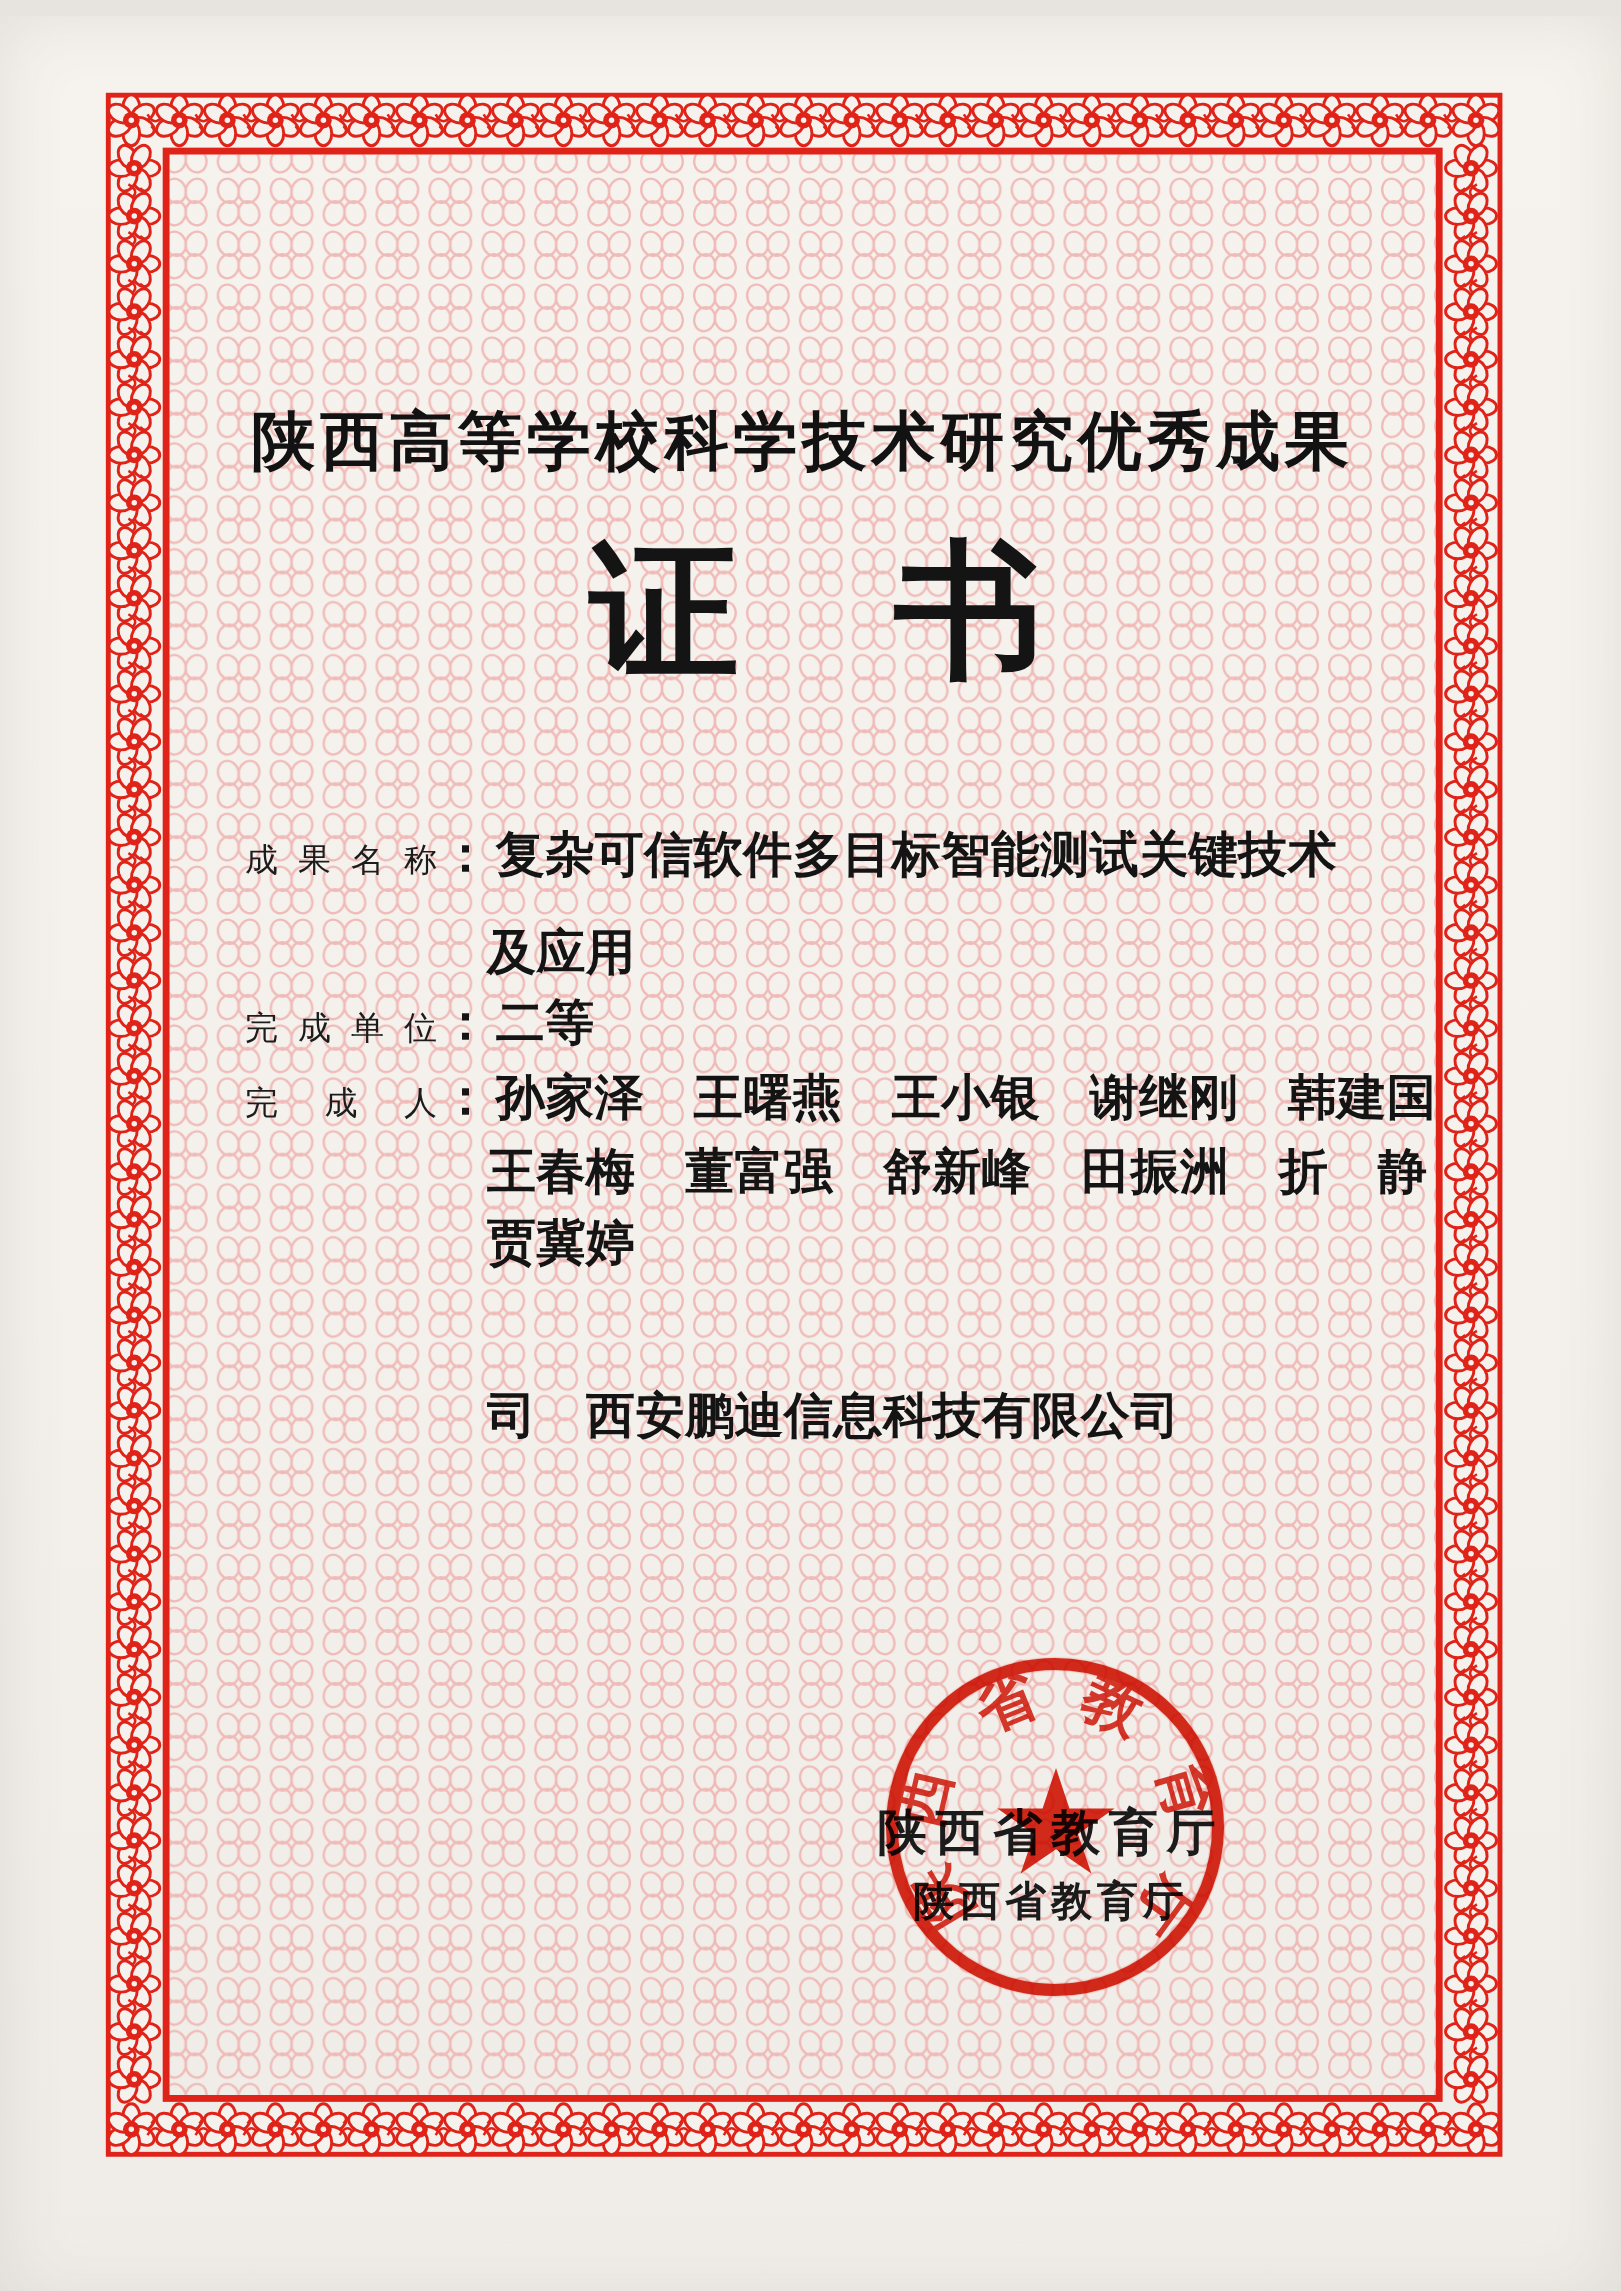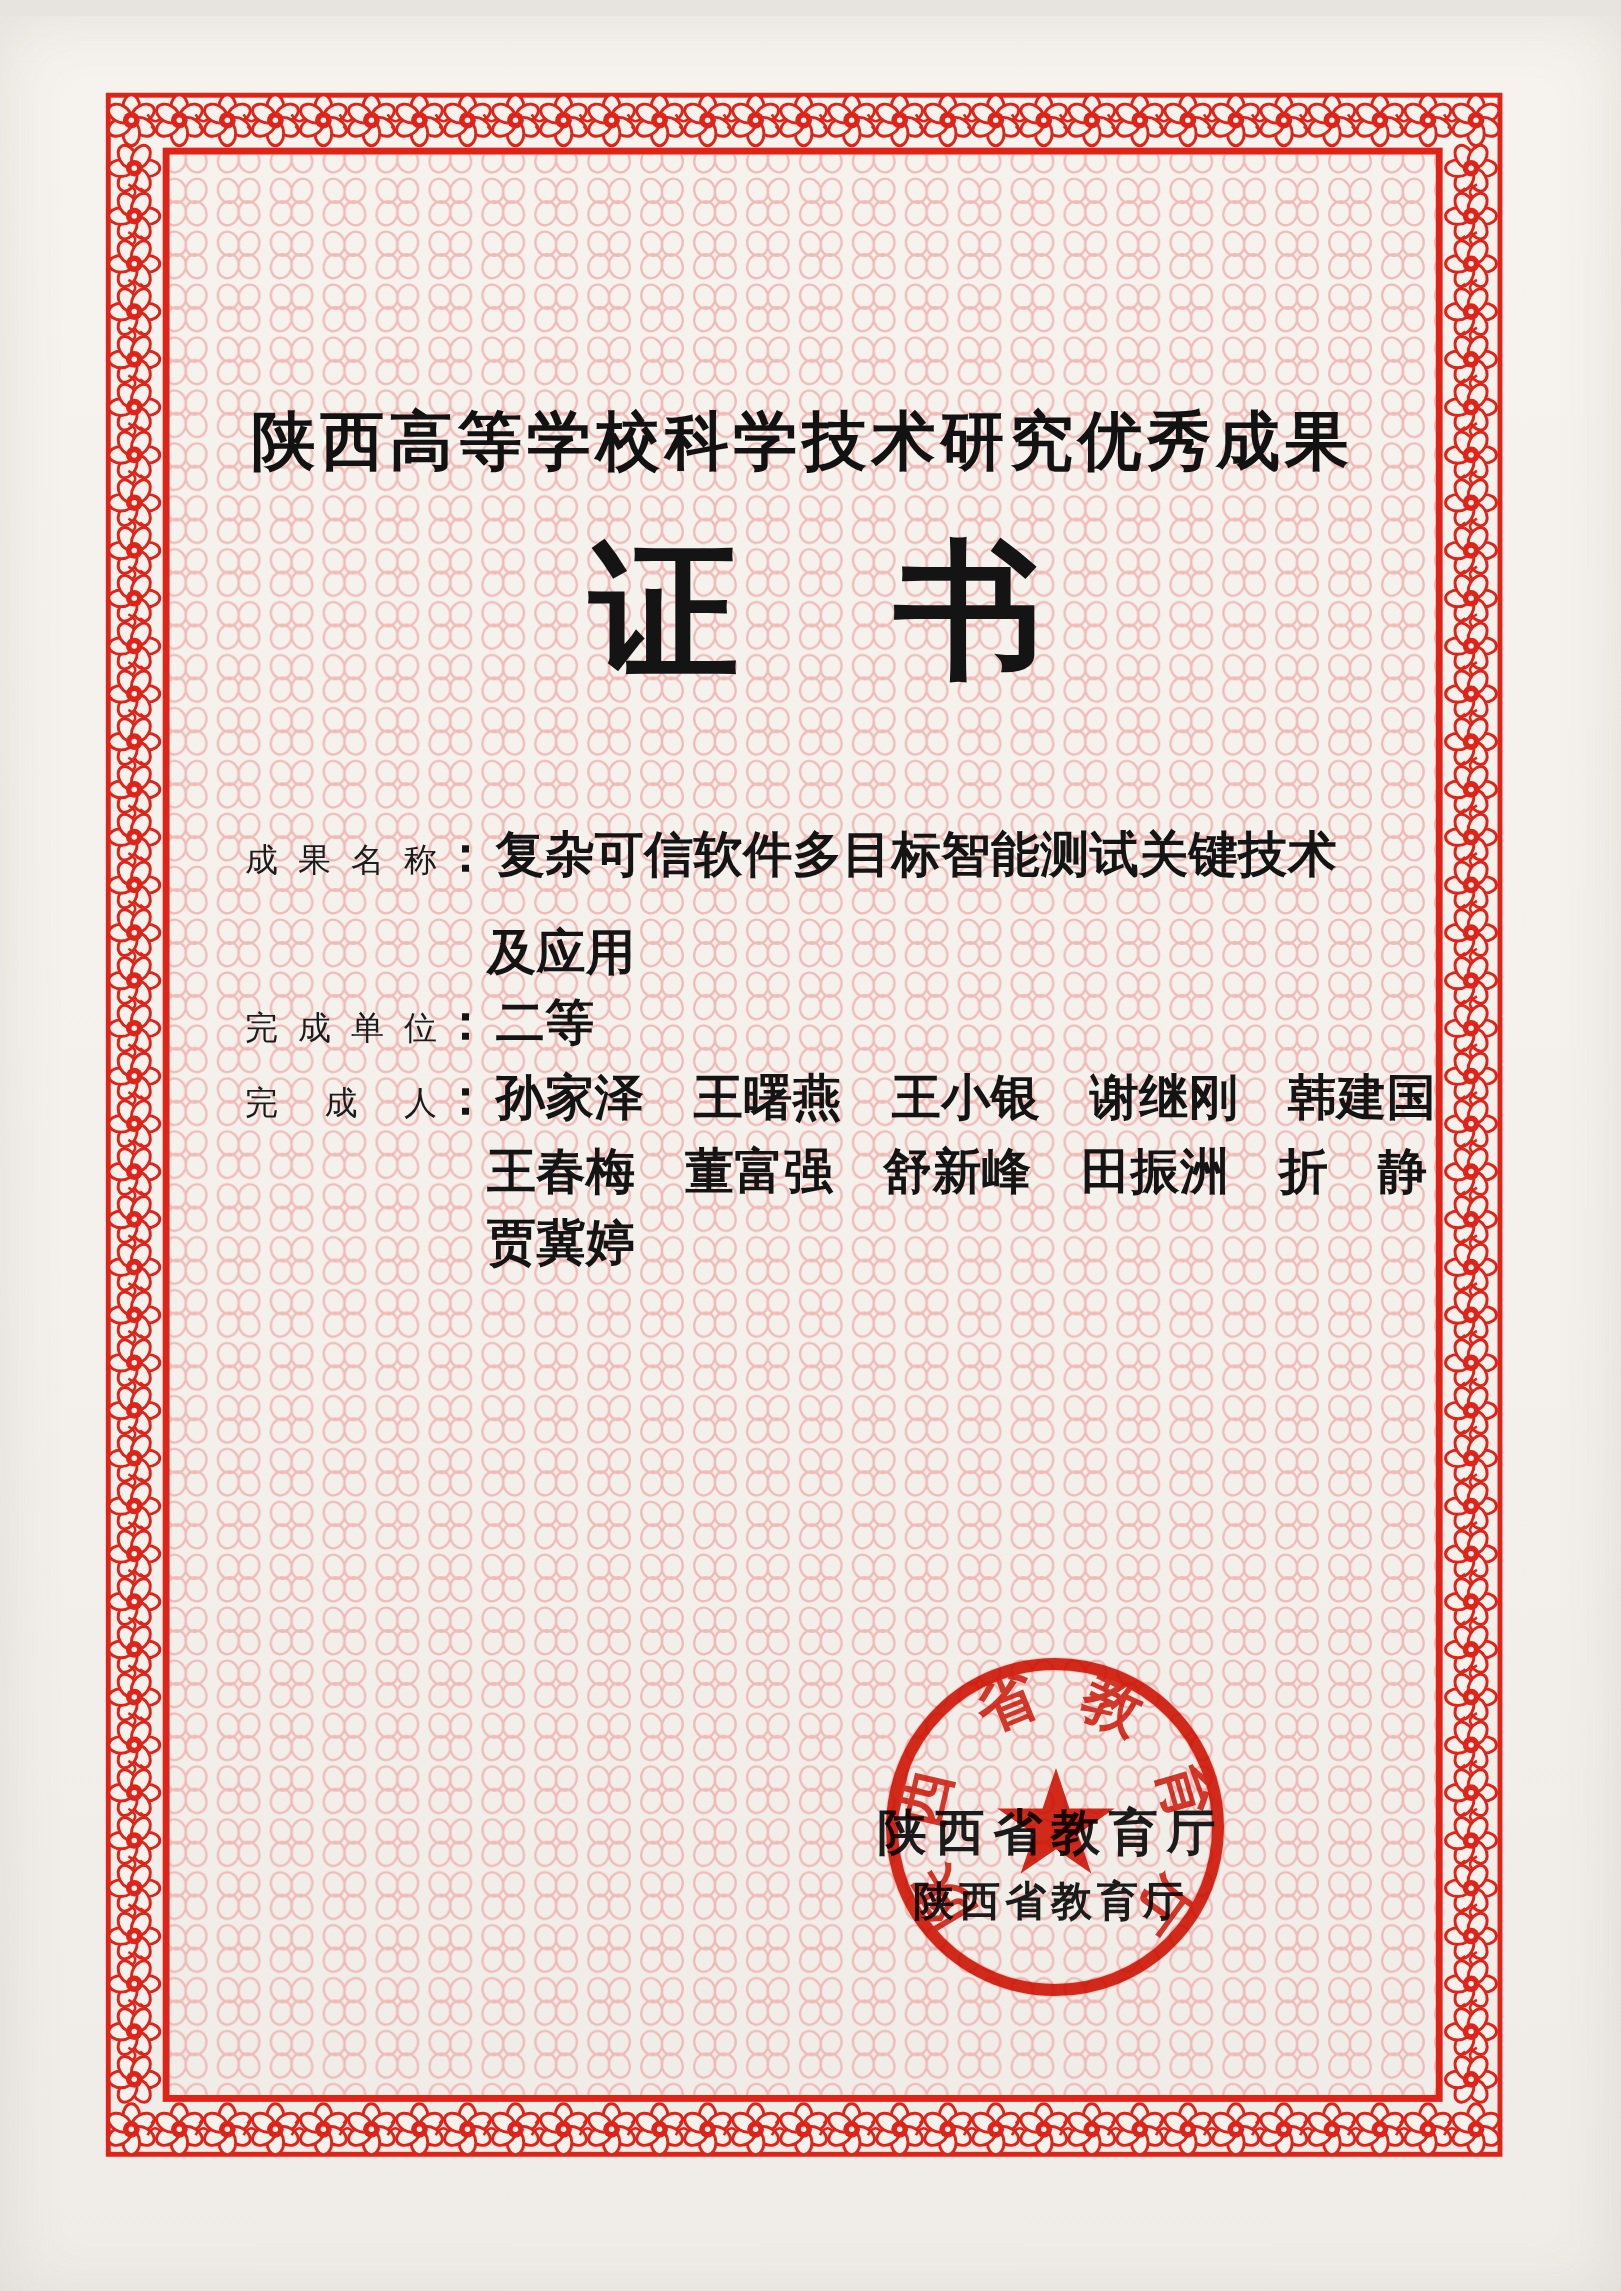--- a/index.html
+++ b/index.html
@@ -377,20 +377,21 @@
     <div class="frow" style="left:245px;top:974px;">
       <span class="flabel">完成单位</span><span class="fcolon">：</span><span class="fvalue">二等</span>
     </div>
 
     <div class="frow" style="left:245px;top:1049px;">
       <span class="flabel">完成人</span><span class="fcolon">：</span><span class="fvalue">孙家泽　王曙燕　王小银　谢继刚　韩建国</span>
     </div>
     <div class="cont" style="top:1123px;">王春梅　董富强　舒新峰　田振洲　折　静</div>
     <div class="cont" style="top:1194px;">贾冀婷</div>
 
+    <div class="cont" style="top:1367px;">司　西安鹏迪信息科技有限公司</div>
 
     <div class="agency">陕西省教育厅</div>
     <div class="sealdate">陕西省教育厅</div>
   </div>
 
   <div class="seal">
     <div class="seal-ring"></div>
     <div class="seal-star"></div>
     <span class="ring-char rc0">陕</span>
     <span class="ring-char rc1">西</span>

